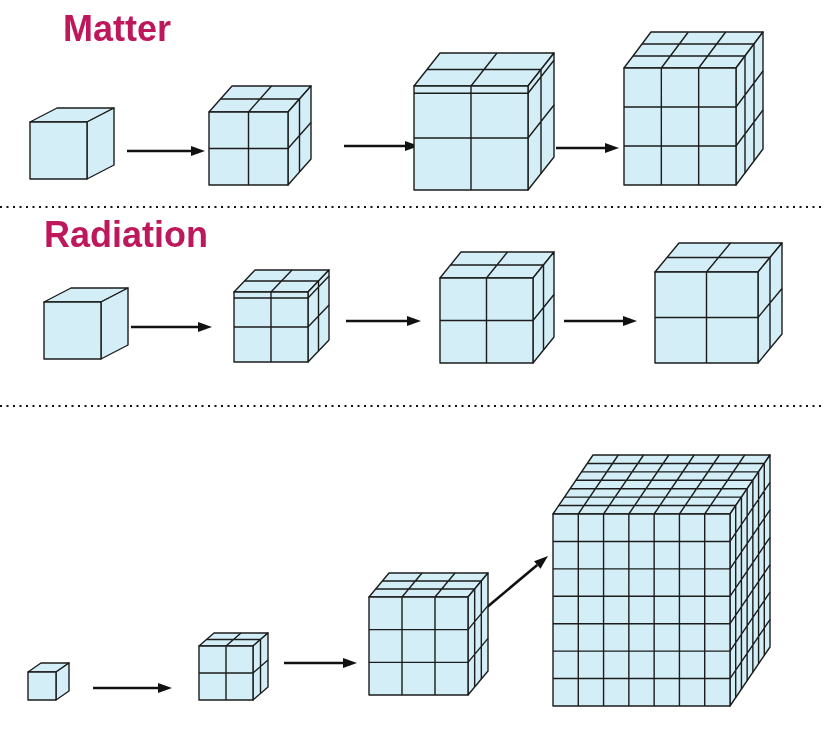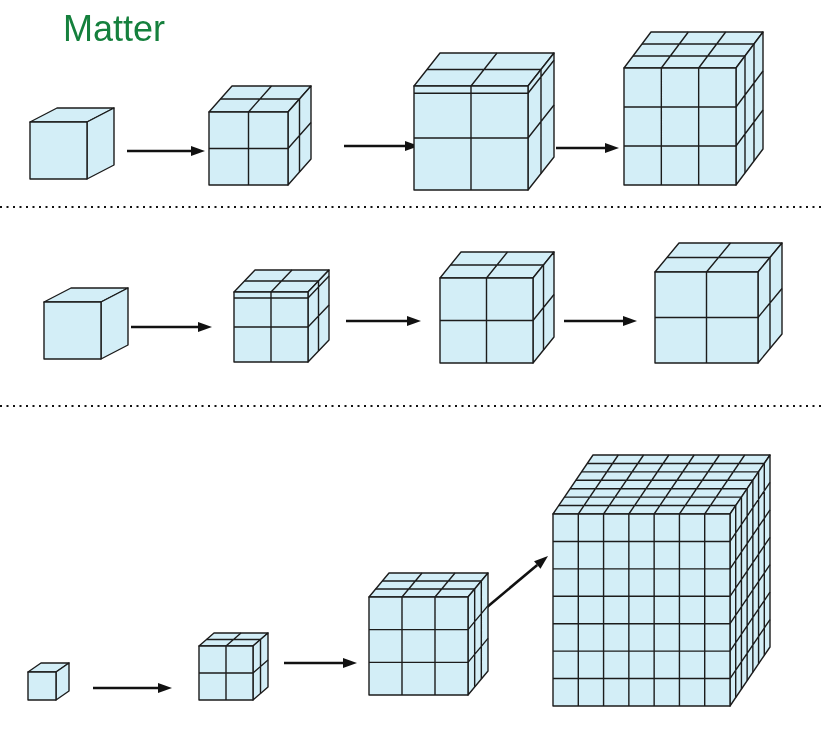--- a/index.html
+++ b/index.html
@@ -9,22 +9,22 @@
     overflow: hidden;
   }
   .canvas {
     position: relative;
     width: 825px; height: 742px;
     font-family: "Liberation Sans", sans-serif;
   }
   #diagram-svg { position: absolute; left: 0; top: 0; }
   .section-label {
     position: absolute;
-    color: #15803d;
-    font-weight: 400;
+    color: #be185d;
+    font-weight: 700;
     white-space: nowrap;
   }
   #label-0 { left: 63px; top: 8px;   font-size: 36px; }
   #label-1 { left: 44px; top: 214px; font-size: 36px; }
   #label-2 { left: 28px; top: 436px; font-size: 38px; }
 </style>
 </head>
 <body>
 
 <div class="canvas">
@@ -131,13 +131,14 @@
         <path d="M402 597 V695M369 629.67 H468M402 597 L422 573M375.67 589 L474.67 589M468 629.67 L488 605.67M474.67 589 L474.67 687M435 597 V695M369 662.33 H468M435 597 L455 573M382.33 581 L481.33 581M468 662.33 L488 638.33M481.33 581 L481.33 679" fill="none" stroke="#1c1c1c" stroke-width="1.4"></path>
       </g>
       <g>
         <path fill="#d3eef7" stroke="#1c1c1c" stroke-width="1.4" stroke-linejoin="round" d="M553 514 L593 455 L770 455 L730 514 Z"></path>
         <path fill="#d3eef7" stroke="#1c1c1c" stroke-width="1.4" stroke-linejoin="round" d="M730 514 L770 455 L770 647 L730 706 Z"></path>
         <path fill="#d3eef7" stroke="#1c1c1c" stroke-width="1.4" stroke-linejoin="round" d="M553 514 H730 V706 H553 Z"></path>
         <path d="M578.29 514 V706M553 541.43 H730M578.29 514 L618.29 455M558.71 505.57 L735.71 505.57M730 541.43 L770 482.43M735.71 505.57 L735.71 697.57M603.57 514 V706M553 568.86 H730M603.57 514 L643.57 455M564.43 497.14 L741.43 497.14M730 568.86 L770 509.86M741.43 497.14 L741.43 689.14M628.86 514 V706M553 596.29 H730M628.86 514 L668.86 455M570.14 488.71 L747.14 488.71M730 596.29 L770 537.29M747.14 488.71 L747.14 680.71M654.14 514 V706M553 623.71 H730M654.14 514 L694.14 455M575.86 480.29 L752.86 480.29M730 623.71 L770 564.71M752.86 480.29 L752.86 672.29M679.43 514 V706M553 651.14 H730M679.43 514 L719.43 455M581.57 471.86 L758.57 471.86M730 651.14 L770 592.14M758.57 471.86 L758.57 663.86M704.71 514 V706M553 678.57 H730M704.71 514 L744.71 455M587.29 463.43 L764.29 463.43M730 678.57 L770 619.57M764.29 463.43 L764.29 655.43" fill="none" stroke="#1c1c1c" stroke-width="1.4"></path>
       </g>
     </svg>
   <div class="section-label" id="label-0">Matter</div>
+  <div class="section-label" id="label-1">Radiation</div>
 </div>
 
 </body></html>

